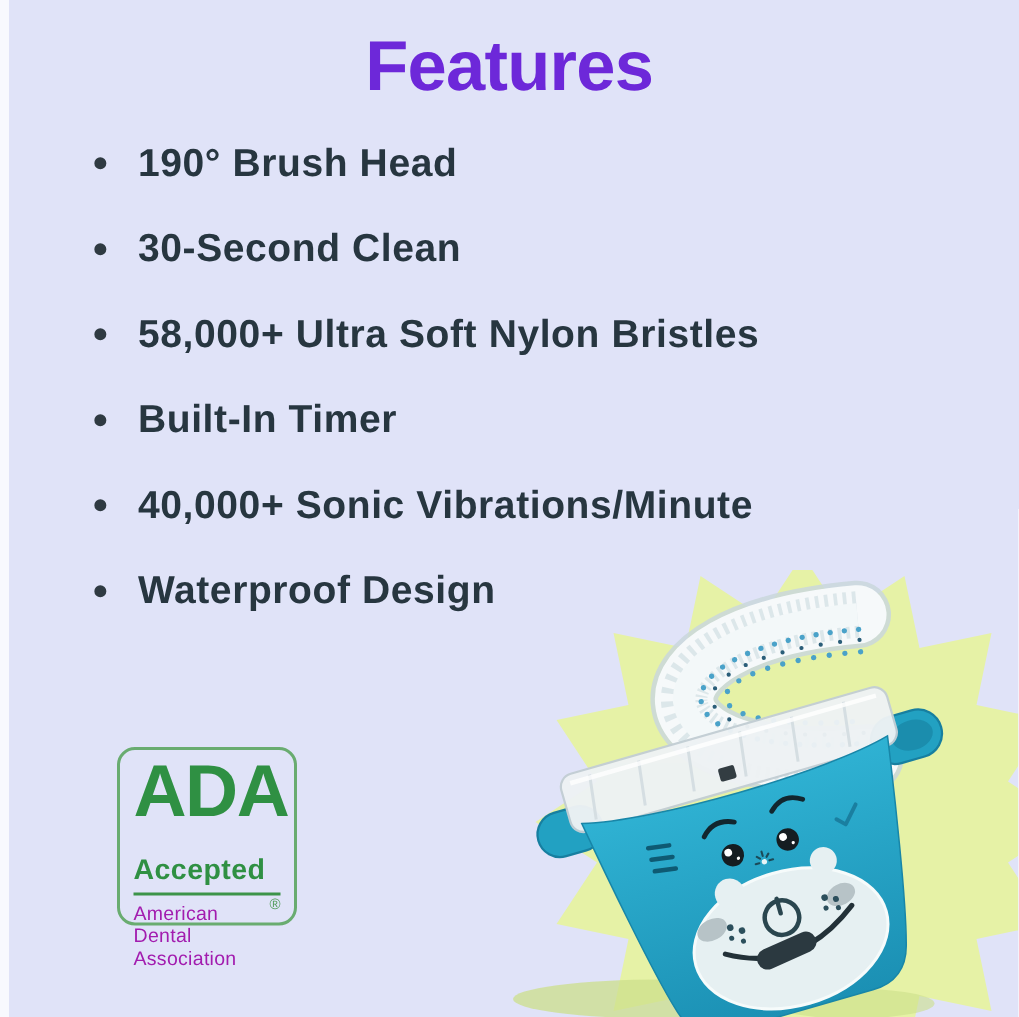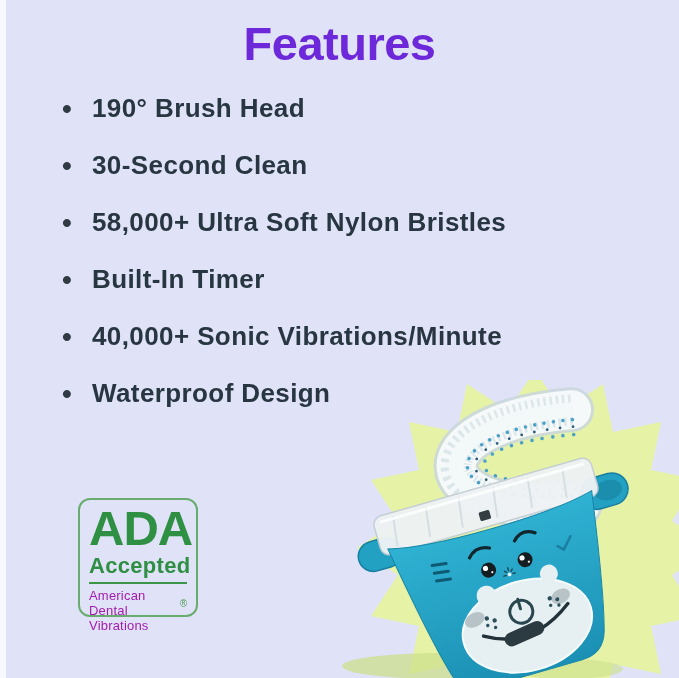--- a/index.html
+++ b/index.html
@@ -21,22 +21,22 @@
     white-space:nowrap;
   }
   .bullet{width:30px;flex:0 0 30px;font-size:28px;color:#2f3a42;line-height:1;}
   .ada{
     position:absolute;left:78px;top:498px;width:120px;height:119px;box-sizing:border-box;
     border:2px solid #69ac70;border-radius:12px;padding:5px 9px 4px 9px;
     color:#2f9043;background:transparent;
   }
   .ada-acronym{font-size:49px;font-weight:bold;line-height:.95;letter-spacing:-1px;}
   .ada-accepted{
-    font-size:22px;font-weight:bold;letter-spacing:.3px;line-height:1.1;
-    padding-bottom:4px;margin-top:2px;border-bottom:2px solid #3c9449;
+    font-size:19px;font-weight:bold;letter-spacing:.3px;line-height:1.1;
+    padding-bottom:4px;margin-top:19px;border-bottom:2px solid #3c9449;
   }
   .ada-org{margin-top:4px;font-size:13px;line-height:15px;color:#a21caf;letter-spacing:.2px;font-weight:normal;}
   .ada-reg{position:absolute;right:9px;bottom:6px;font-size:10px;color:#519c58;}
   .product{position:absolute;left:300px;top:380px;width:379px;height:298px;}
 </style>
 </head>
 <body>
 
 <div class="canvas">
   <div class="left-edge"></div>
@@ -69,21 +69,21 @@
       <span>Waterproof Design</span>
     </li>
   </ul>
 
   <div class="ada">
     <div class="ada-acronym">ADA</div>
     <div class="ada-accepted">Accepted</div>
     <div class="ada-org">
       <div>American</div>
       <div>Dental</div>
-      <div>Vibrations</div>
+      <div>Association</div>
     </div>
     <span class="ada-reg">®</span>
   </div>
 
   <svg class="product" viewBox="0 0 379 298" width="379" height="298" aria-hidden="true">
     <defs>
       <linearGradient id="bodyGrad" x1="0" y1="0" x2="0" y2="1">
         <stop offset="0" stop-color="#2fb2d3"></stop>
         <stop offset="1" stop-color="#1b90b4"></stop>
       </linearGradient>

